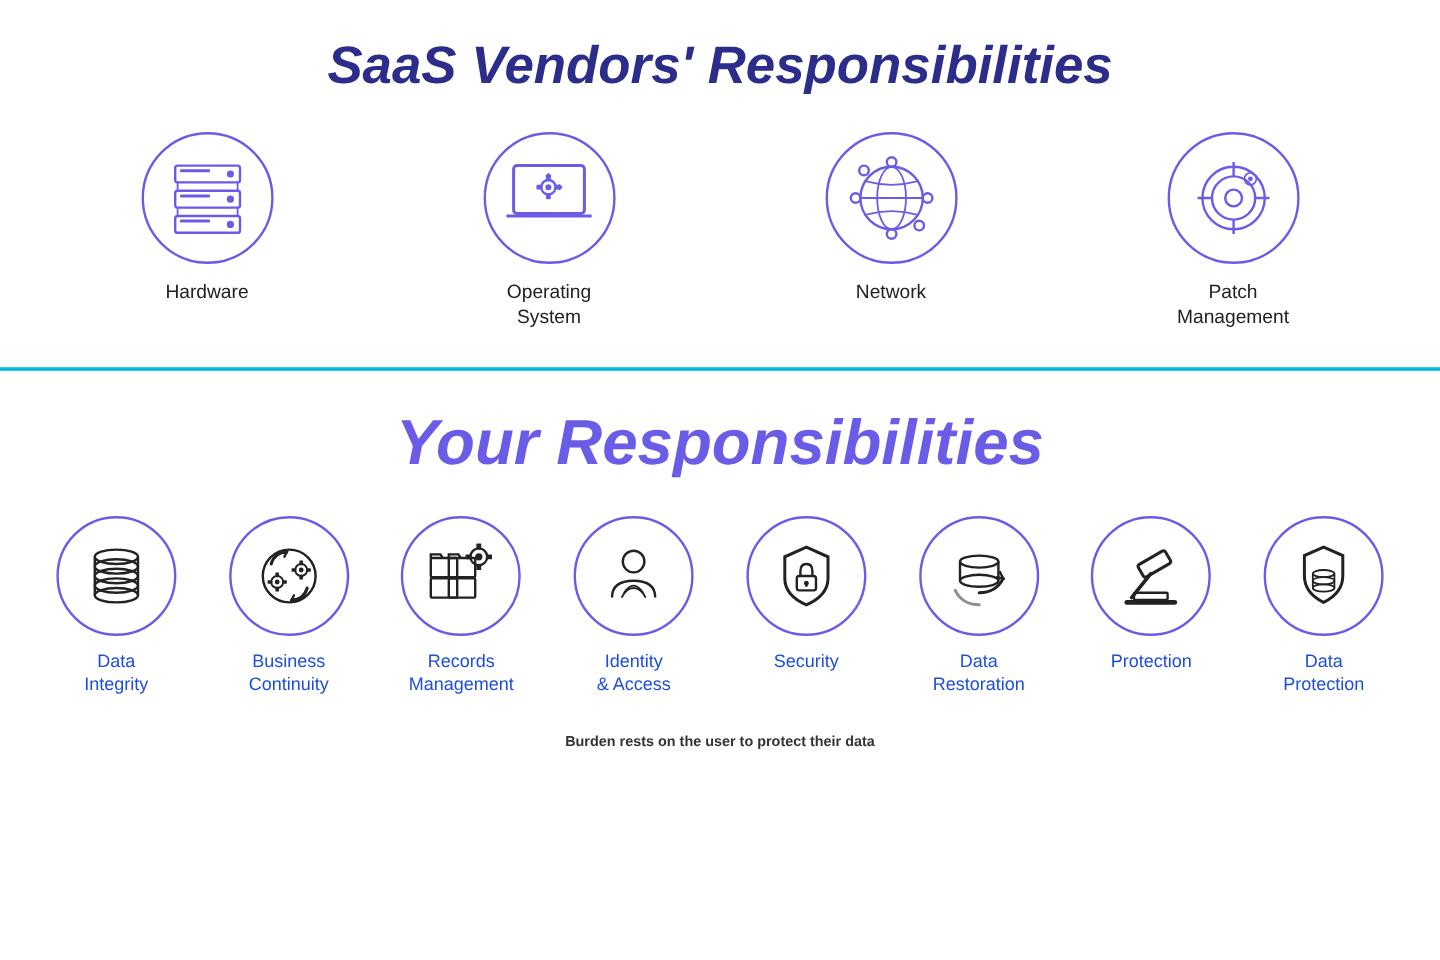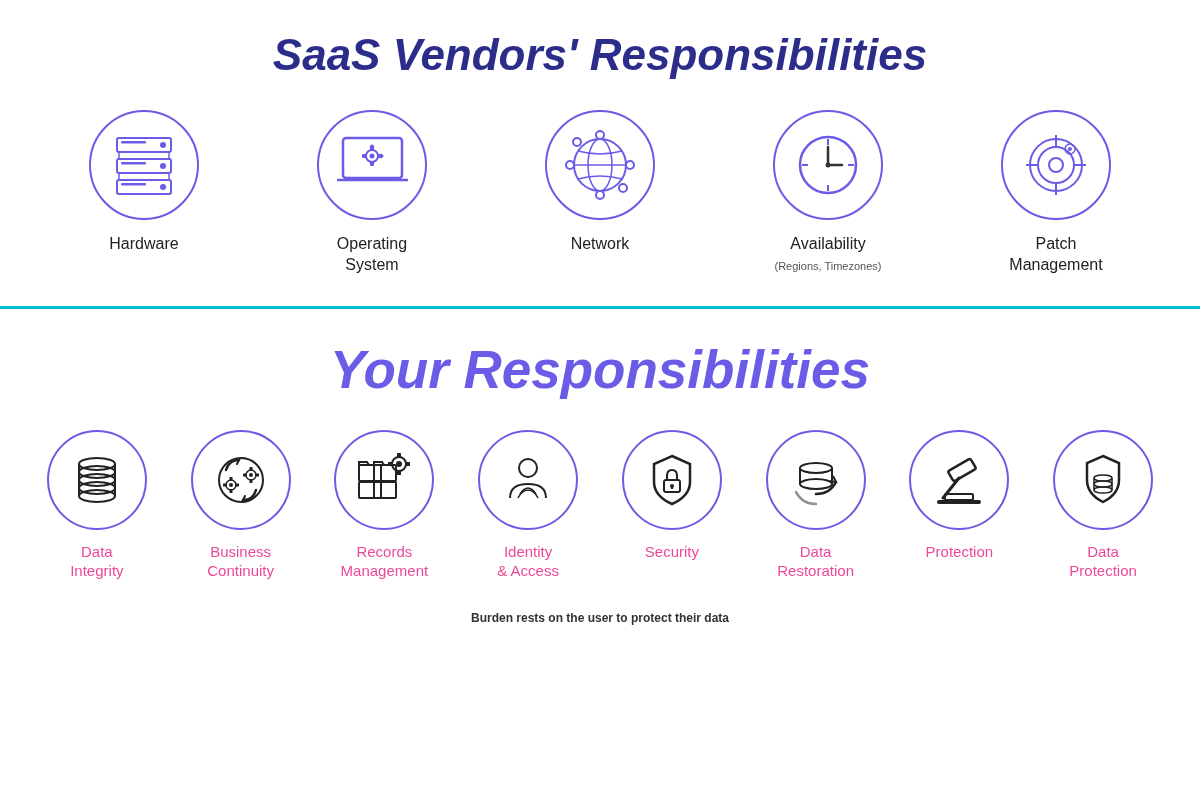--- a/index.html
+++ b/index.html
@@ -117,21 +117,21 @@
       border-radius: 50%;
       border: 2.5px solid #6b5ce7;
       display: flex;
       align-items: center;
       justify-content: center;
       margin-bottom: 12px;
     }
 
     .your-icon-label {
       font-size: 15px;
-      color: #ec4899;
+      color: #1d4ed8;
       text-align: center;
       line-height: 1.3;
     }
 
     .bottom-note {
       margin-top: 30px;
       font-size: 12px;
       font-weight: 700;
       color: #333;
       text-align: center;
@@ -218,40 +218,20 @@
             <circle cx="66" cy="36" r="4" fill="none" stroke="#6b5ce7" stroke-width="2"></circle>
             <circle cx="13" cy="13" r="4" fill="none" stroke="#6b5ce7" stroke-width="2"></circle>
             <circle cx="59" cy="59" r="4" fill="none" stroke="#6b5ce7" stroke-width="2"></circle>
 
             <line x1="36" y1="10" x2="36" y2="10" stroke="#6b5ce7" stroke-width="1.5"></line>
           </svg>
         </div>
         <span class="icon-label">Network</span>
       </div>
 
-      <div class="icon-item">
-        <div class="icon-circle purple-border">
-          <svg width="72" height="72" viewBox="0 0 72 72">
-
-            <circle cx="36" cy="36" r="28" fill="none" stroke="#6b5ce7" stroke-width="2.5"></circle>
-
-            <line x1="36" y1="10" x2="36" y2="16" stroke="#6b5ce7" stroke-width="2"></line>
-            <line x1="36" y1="56" x2="36" y2="62" stroke="#6b5ce7" stroke-width="2"></line>
-            <line x1="10" y1="36" x2="16" y2="36" stroke="#6b5ce7" stroke-width="2"></line>
-            <line x1="56" y1="36" x2="62" y2="36" stroke="#6b5ce7" stroke-width="2"></line>
-
-            <line x1="36" y1="36" x2="36" y2="18" stroke="#333" stroke-width="2.5" stroke-linecap="round"></line>
-            <line x1="36" y1="36" x2="50" y2="36" stroke="#333" stroke-width="2.5" stroke-linecap="round"></line>
-            <circle cx="36" cy="36" r="2.5" fill="#333"></circle>
-          </svg>
-        </div>
-        <div>
-          <span class="icon-label">Availability<br><span class="sub">(Regions, Timezones)</span></span>
-        </div>
-      </div>
 
       <div class="icon-item">
         <div class="icon-circle purple-border">
           <svg width="72" height="72" viewBox="0 0 72 72">
 
             <circle cx="36" cy="36" r="26" fill="none" stroke="#6b5ce7" stroke-width="2"></circle>
             <circle cx="36" cy="36" r="18" fill="none" stroke="#6b5ce7" stroke-width="2"></circle>
 
             <line x1="36" y1="6" x2="36" y2="18" stroke="#6b5ce7" stroke-width="2"></line>
             <line x1="36" y1="54" x2="36" y2="66" stroke="#6b5ce7" stroke-width="2"></line>

